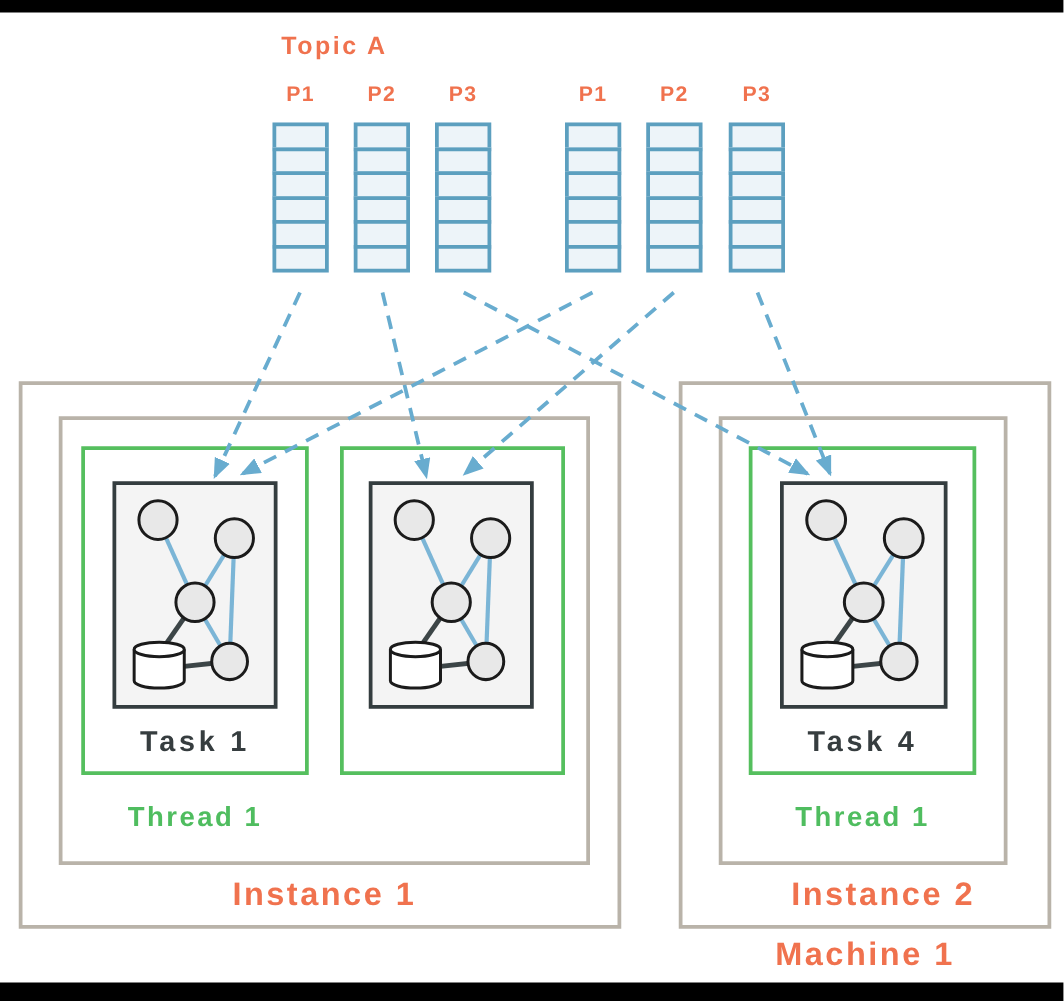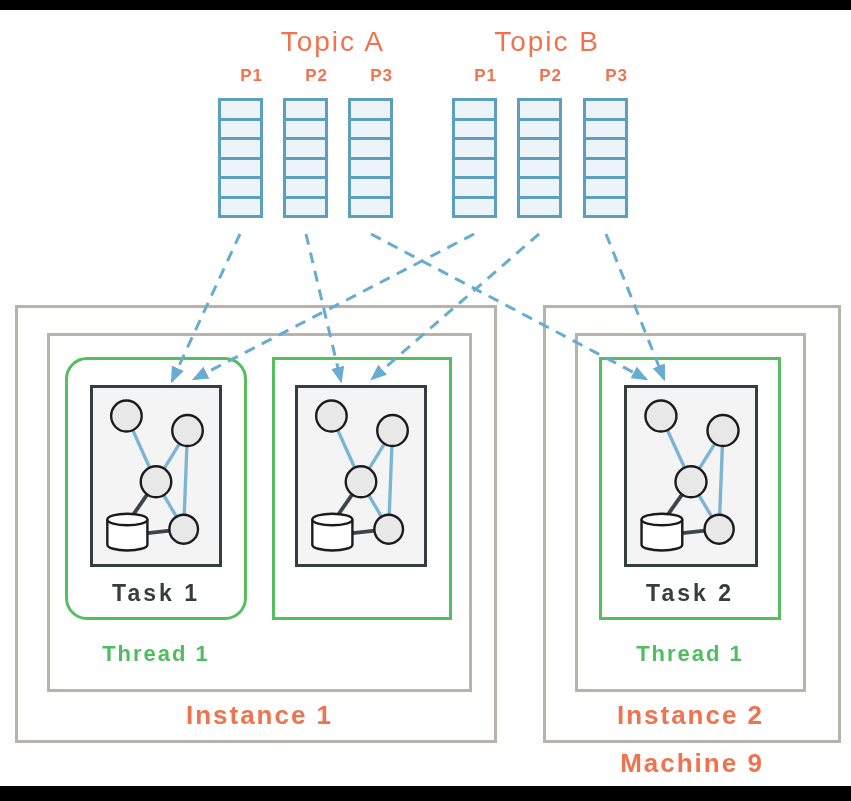--- a/index.html
+++ b/index.html
@@ -3,26 +3,26 @@
 <meta charset="utf-8">
 <style>
   html,body{margin:0;padding:0;background:#fff;}
   #canvas{
     position:relative;width:851px;height:801px;background:#ffffff;overflow:hidden;
     font-family:"Liberation Sans", sans-serif;
   }
   .bar{position:absolute;left:0;width:851px;background:#000;}
   .abs{position:absolute;box-sizing:border-box;}
   .topic-label{
-    position:absolute;width:160px;text-align:right;
-    color:var(--coral);font-size:28px;letter-spacing:2px;font-weight:normal;
+    position:absolute;width:160px;text-align:left;
+    color:var(--coral);font-size:20px;letter-spacing:2px;font-weight:bold;
   }
   .pcol{position:absolute;width:45px;}
   .plabel{
-    position:absolute;width:45px;text-align:right;top:-32px;left:0;
+    position:absolute;width:45px;text-align:center;top:-32px;left:0;
     color:var(--coral);font-size:17px;letter-spacing:1px;font-weight:bold;
   }
   .pcells{position:absolute;top:0;left:0;width:45px;}
   .pcell{
     box-sizing:border-box;width:45px;height:22.5px;margin-top:-3px;
     border:3px solid var(--blue-border);background:var(--blue-fill);
   }
   .pcell:first-child{margin-top:0;}
   .machine,.instance{border:3px solid var(--gray-border);background:transparent;}
   .thread{border:3px solid var(--green);}
@@ -46,21 +46,20 @@
 </style>
 </head>
 <body>
 
 <div id="canvas">
 
   <div class="bar" style="top:0;height:10px;"></div>
   <div class="bar" style="top:786px;height:15px;"></div>
 
   <div class="topic-label" style="left:225px;top:26px;">Topic A</div>
-  <div class="topic-label" style="left:440px;top:26px;">Topic B</div>
 
   <div class="pcol" style="left:218px;top:98px;">
     <div class="plabel">P1</div>
     <div class="pcells">
         <div class="pcell"></div>
         <div class="pcell"></div>
         <div class="pcell"></div>
         <div class="pcell"></div>
         <div class="pcell"></div>
         <div class="pcell"></div>
@@ -119,21 +118,21 @@
         <div class="pcell"></div>
         <div class="pcell"></div>
         <div class="pcell"></div>
         <div class="pcell"></div>
       </div>
   </div>
 
   <div class="abs machine" style="left:15px;top:305px;width:482px;height:438px;">
     <div class="abs instance" style="left:29px;top:25px;width:425px;height:359px;">
 
-      <div class="abs thread" style="left:15px;top:21px;width:182px;height:263px;border-radius:22px;">
+      <div class="abs thread" style="left:15px;top:21px;width:182px;height:263px;">
         <div class="abs task" style="left:22px;top:25px;width:132px;height:182px;">
           <svg class="topology" viewBox="0 0 132 182" preserveAspectRatio="none">
               <line x1="35" y1="29" x2="66" y2="97" stroke="#7bb5d6" stroke-width="3.5"></line>
               <line x1="99" y1="44" x2="66" y2="97" stroke="#7bb5d6" stroke-width="3.5"></line>
               <line x1="99" y1="44" x2="95" y2="146" stroke="#7bb5d6" stroke-width="3.5"></line>
               <line x1="66" y1="97" x2="95" y2="146" stroke="#7bb5d6" stroke-width="3.5"></line>
               <line x1="66" y1="97" x2="40" y2="134" stroke="#3c4547" stroke-width="4"></line>
               <line x1="57" y1="150" x2="95" y2="146" stroke="#3c4547" stroke-width="4"></line>
               <circle cx="35" cy="29" r="16" fill="#e8e8e8" stroke="#1b1b1b" stroke-width="2.5"></circle>
               <circle cx="99" cy="44" r="16" fill="#e8e8e8" stroke="#1b1b1b" stroke-width="2.5"></circle>
@@ -182,26 +181,26 @@
               <line x1="66" y1="97" x2="40" y2="134" stroke="#3c4547" stroke-width="4"></line>
               <line x1="57" y1="150" x2="95" y2="146" stroke="#3c4547" stroke-width="4"></line>
               <circle cx="35" cy="29" r="16" fill="#e8e8e8" stroke="#1b1b1b" stroke-width="2.5"></circle>
               <circle cx="99" cy="44" r="16" fill="#e8e8e8" stroke="#1b1b1b" stroke-width="2.5"></circle>
               <circle cx="66" cy="97" r="16" fill="#e8e8e8" stroke="#1b1b1b" stroke-width="2.5"></circle>
               <circle cx="95" cy="146" r="15" fill="#e8e8e8" stroke="#1b1b1b" stroke-width="2.5"></circle>
               <path d="M15 136 v26 a21 6 0 0 0 42 0 v-26" fill="#ffffff" stroke="#1b1b1b" stroke-width="2.5"></path>
               <ellipse cx="36" cy="136" rx="21" ry="6" fill="#ffffff" stroke="#1b1b1b" stroke-width="2.5"></ellipse>
             </svg>
         </div>
-        <div class="task-label" style="left:0;top:220px;width:176px;">Task 2</div>
+        <div class="task-label" style="left:0;top:220px;width:176px;">Task 4</div>
       </div>
       <div class="thread-label" style="left:21px;top:305px;width:182px;">Thread 1</div>
     </div>
-    <div class="instance-label" style="left:29px;top:392px;width:231px;">Instance 2</div>
-    <div class="machine-label" style="left:0;top:440px;width:292px;">Machine 9</div>
+    <div class="instance-label" style="left:45px;top:392px;width:231px;">Instance 2</div>
+    <div class="machine-label" style="left:0;top:440px;width:292px;">Machine 1</div>
   </div>
 
   <svg id="arrows" width="851" height="801" viewBox="0 0 851 801">
       <defs>
         <marker id="ah" viewBox="0 0 10 8" refX="8.5" refY="4" markerWidth="5.5" markerHeight="4.5" orient="auto">
           <path d="M0,0 L10,4 L0,8 z" fill="#68accf"></path>
         </marker>
       </defs>
       <line x1="240" y1="234" x2="172" y2="381" stroke="#68accf" stroke-width="3" stroke-dasharray="11 8" marker-end="url(#ah)"></line>
       <line x1="306" y1="234" x2="341" y2="381" stroke="#68accf" stroke-width="3" stroke-dasharray="11 8" marker-end="url(#ah)"></line>

